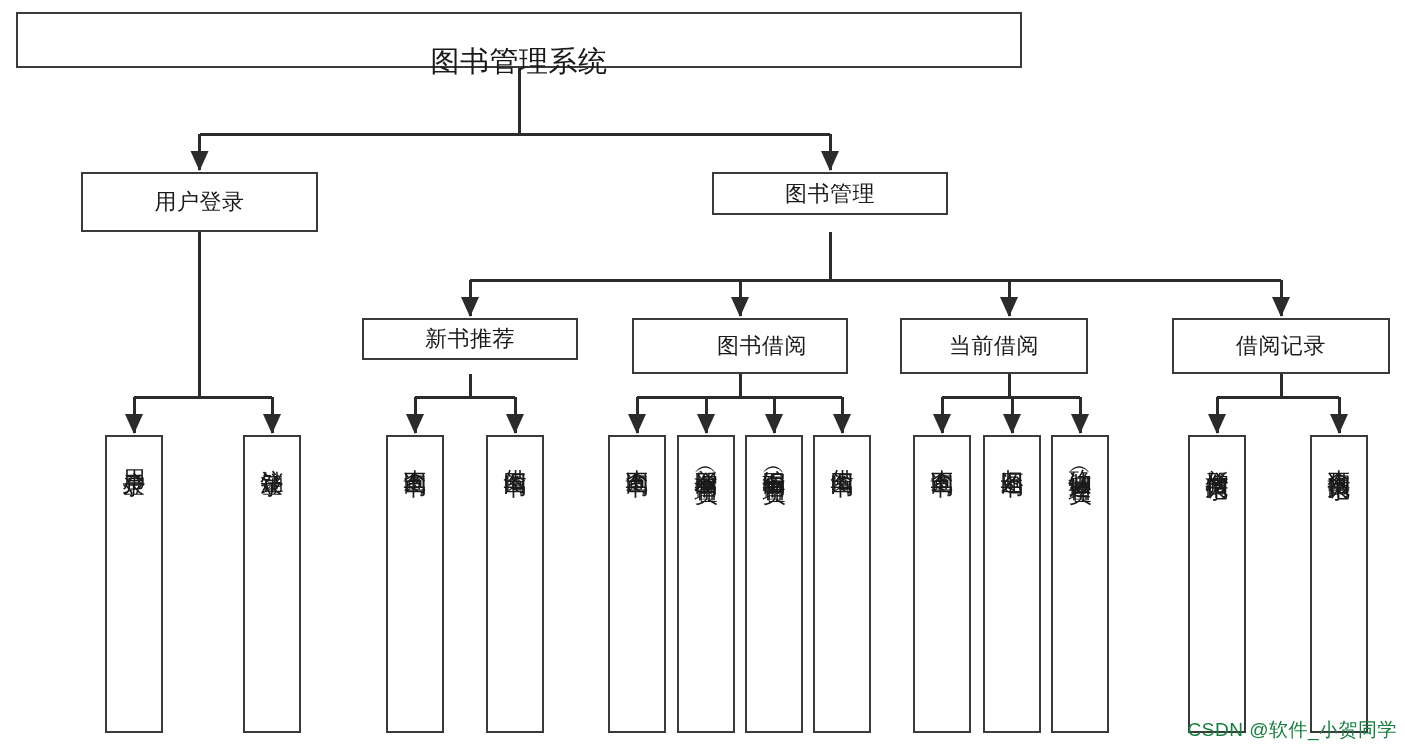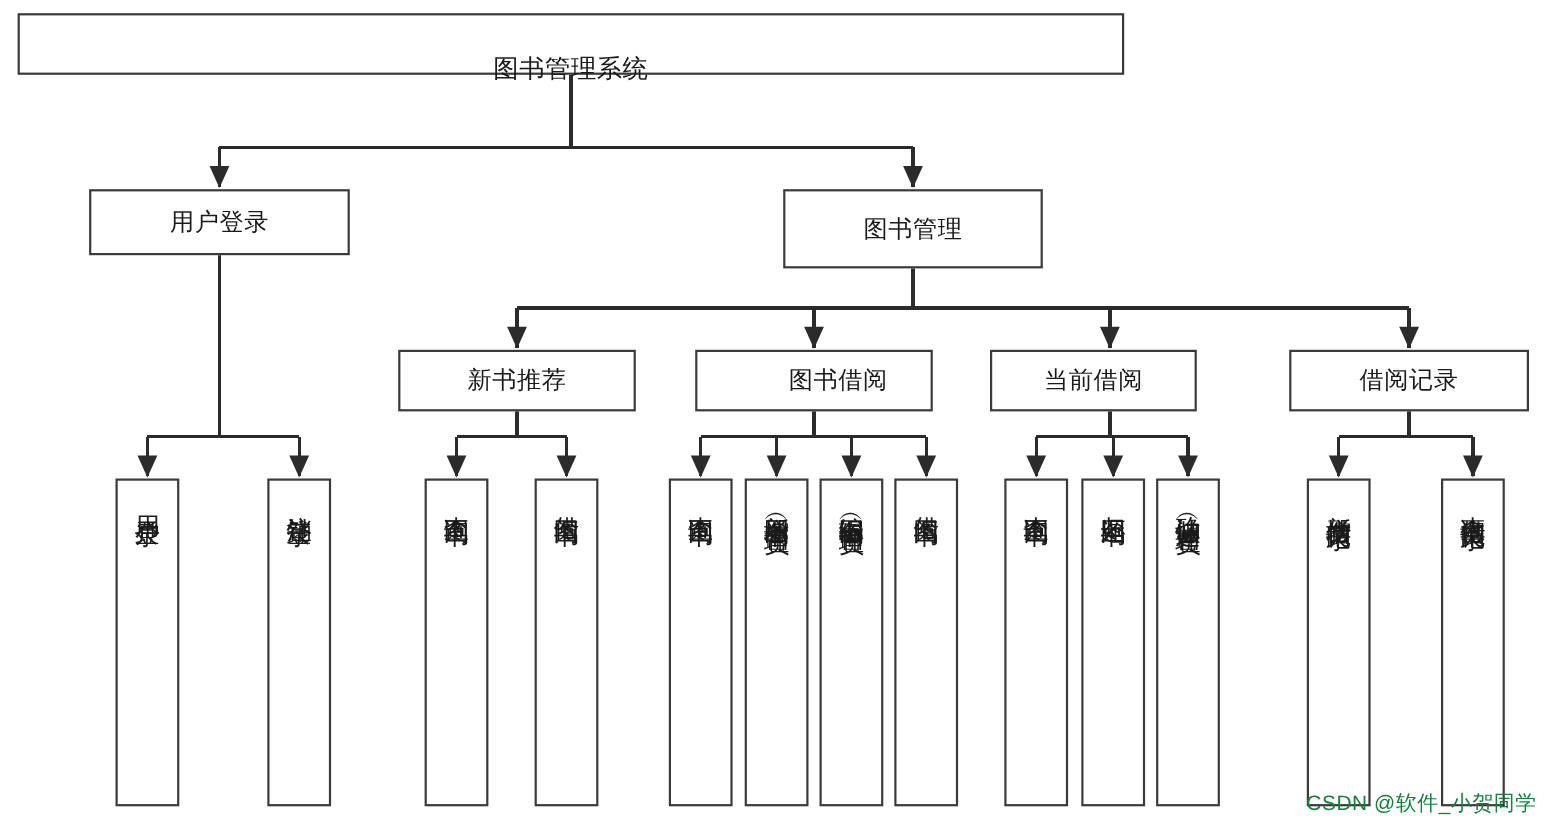--- a/index.html
+++ b/index.html
@@ -51,21 +51,21 @@
     padding-top: 14px;
   }
   .node.vert .label {
     writing-mode: vertical-rl;
     text-orientation: upright;
     font-size: 23px;
     line-height: 1.0;
     letter-spacing: 2px;
     white-space: nowrap;
   }
-  .node.root .label { font-size: 23px; margin-top: 44px; }
+  .node.root .label { font-size: 29px; margin-top: 44px; }
   #watermark {
     position: absolute;
     right: 8px;
     bottom: 4px;
     font-size: 19px;
     color: #15803d;
     letter-spacing: 0.5px;
     white-space: nowrap;
     user-select: none;
   }
@@ -128,24 +128,24 @@
       <line x1="1339" y1="397" x2="1339" y2="433" stroke="#2b2b2b" stroke-width="3" shape-rendering="crispEdges"></line>
       <polygon points="1330,414 1348,414 1339,434" fill="#2b2b2b"></polygon>
     </svg>
   <div id="nodes">
       <div class="node horiz root" style="left: 16px; top: 12px; width: 1006px; height: 56px;">
         <span class="label">图书管理系统</span>
       </div>
       <div class="node horiz" style="left: 81px; top: 172px; width: 237px; height: 60px;">
         <span class="label">用户登录</span>
       </div>
-      <div class="node horiz" style="left: 712px; top: 172px; width: 236px; height: 72px;">
+      <div class="node horiz" style="left: 712px; top: 172px; width: 236px; height: 43px;">
         <span class="label">图书管理</span>
       </div>
-      <div class="node horiz" style="left: 362px; top: 318px; width: 216px; height: 56px;">
+      <div class="node horiz" style="left: 362px; top: 318px; width: 216px; height: 42px;">
         <span class="label">新书推荐</span>
       </div>
       <div class="node horiz" style="left: 632px; top: 318px; width: 216px; height: 56px; padding-left: 44px;">
         <span class="label">图书借阅</span>
       </div>
       <div class="node horiz" style="left: 900px; top: 318px; width: 188px; height: 56px;">
         <span class="label">当前借阅</span>
       </div>
       <div class="node horiz" style="left: 1172px; top: 318px; width: 218px; height: 56px;">
         <span class="label">借阅记录</span>

